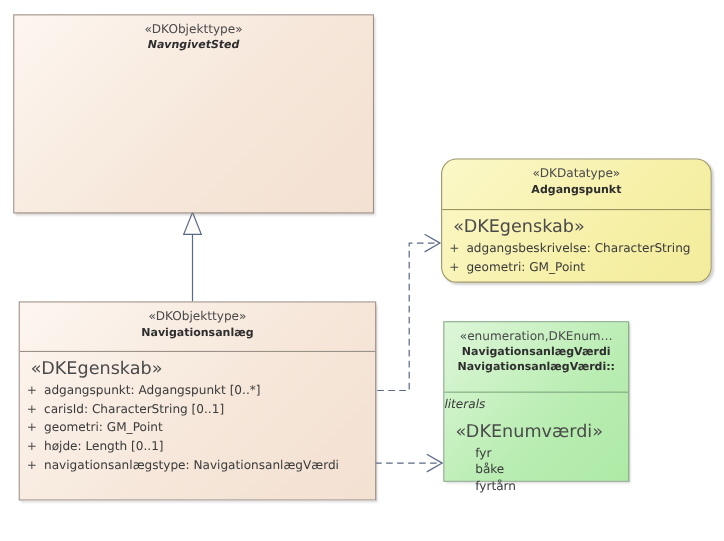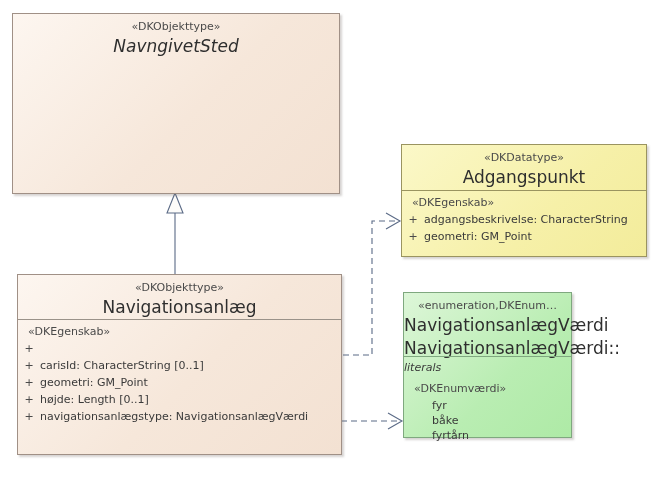--- a/index.html
+++ b/index.html
@@ -49,22 +49,22 @@
     padding-top: 6px;
     line-height: 1.35;
   }
   .stereo {
     display: block;
     font-size: 11px;
     color: #4a4a4a;
   }
   .cname {
     display: block;
-    font-weight: normal;
-    font-size: 17px;
+    font-weight: bold;
+    font-size: 10px;
     color: #2e2e2e;
   }
   .cname.abstract {
     font-style: italic;
   }
   .divider {
     position: absolute;
     left: 0;
     right: 0;
     height: 0;
@@ -72,21 +72,21 @@
   }
   .box-datatype .divider { border-top-color: #9a9460; }
   .box-enumeration .divider { border-top-color: #7fa87f; }
 
   .features {
     position: absolute;
     left: 0; right: 0;
   }
   .feat-stereo {
     padding: 5px 0 3px 10px;
-    font-size: 11px;
+    font-size: 16px;
     color: #4a4a4a;
   }
   .attr {
     display: flex;
     align-items: baseline;
     padding: 0 0 2px 0;
     line-height: 15px;
   }
   .attr .vis {
     width: 22px;
@@ -159,41 +159,42 @@
   <div class="uml-box box-objekttype" style="left:17px; top:274px; width:325px; height:181px;">
     <div class="hdr">
       <span class="stereo">«DKObjekttype»</span>
       <span class="cname">Navigationsanlæg</span>
     </div>
     <div class="divider" style="top:44px;"></div>
     <div class="features" style="top:45px;">
       <div class="feat-stereo">«DKEgenskab»</div>
       <div class="attr">
         <span class="vis">+</span>
+        <span class="sig">adgangspunkt: Adgangspunkt [0..*]</span>
       </div>
       <div class="attr">
         <span class="vis">+</span>
         <span class="sig">carisId: CharacterString [0..1]</span>
       </div>
       <div class="attr">
         <span class="vis">+</span>
         <span class="sig">geometri: GM_Point</span>
       </div>
       <div class="attr">
         <span class="vis">+</span>
         <span class="sig">højde: Length [0..1]</span>
       </div>
       <div class="attr">
         <span class="vis">+</span>
         <span class="sig">navigationsanlægstype: NavigationsanlægVærdi</span>
       </div>
     </div>
   </div>
 
-  <div class="uml-box box-datatype" style="left:401px; top:144px; width:246px; height:113px;">
+  <div class="uml-box box-datatype" style="left:401px; top:144px; width:246px; height:113px;border-radius:14px;">
     <div class="hdr">
       <span class="stereo">«DKDatatype»</span>
       <span class="cname">Adgangspunkt</span>
     </div>
     <div class="divider" style="top:45px;"></div>
     <div class="features" style="top:46px;">
       <div class="feat-stereo">«DKEgenskab»</div>
       <div class="attr">
         <span class="vis">+</span>
         <span class="sig">adgangsbeskrivelse: CharacterString</span>

